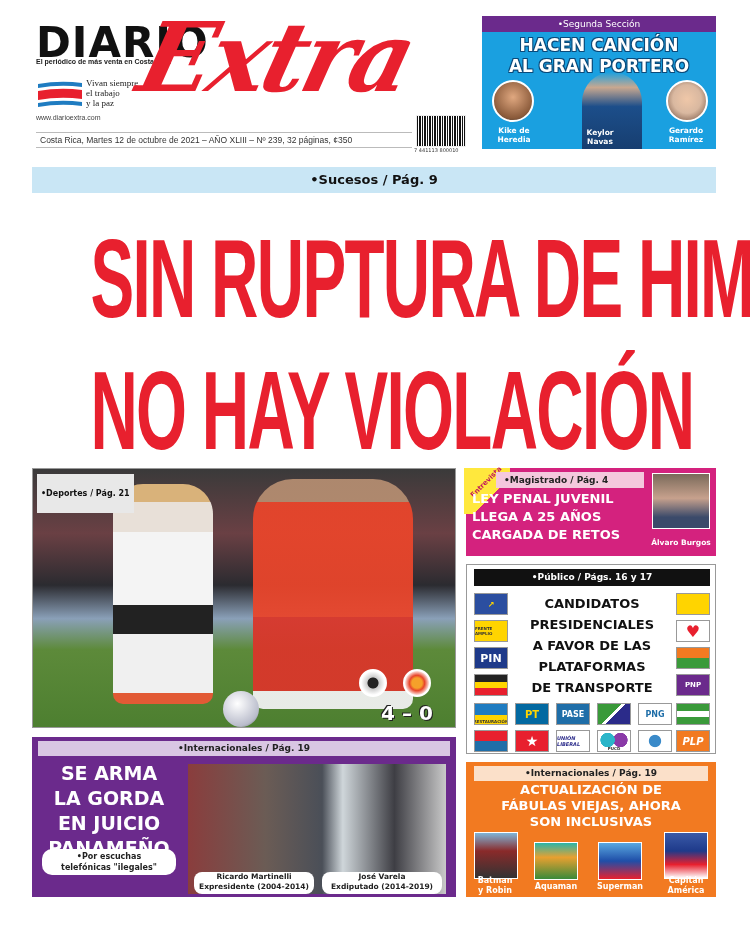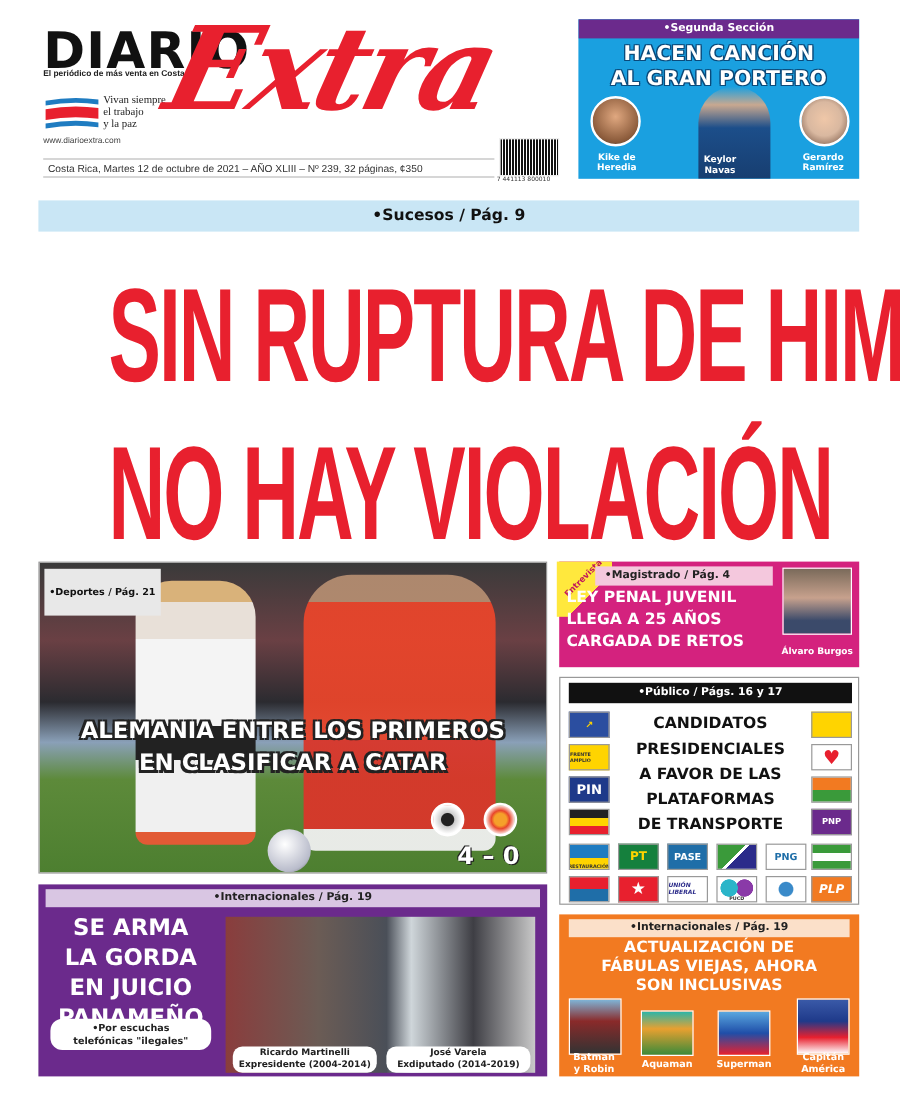--- a/index.html
+++ b/index.html
@@ -12,21 +12,21 @@
   .flag{left:36px;top:80px;width:48px;height:30px}
   .motto{left:86px;top:78px;font-family:"Liberation Serif",serif;font-size:9px;color:#222;line-height:10px}
   .web{left:36px;top:114px;font-size:7px;color:#444;font-family:"Liberation Sans",sans-serif}
   .extra{left:142px;top:10px;font-family:"DejaVu Serif",serif;font-style:italic;font-weight:900;font-size:96px;color:#e8202e;letter-spacing:-4px;transform:skewX(-14deg);line-height:1}
   .barcode{left:416px;top:115px;width:50px;height:32px;background:repeating-linear-gradient(90deg,#111 0 1px,#fff 1px 2px,#111 2px 4px,#fff 4px 5px);border:1px solid #eee}
   .barnum{left:414px;top:147px;font-size:5px;color:#333}
   .dateline{left:36px;top:132px;width:376px;border-top:1px solid #bbb;border-bottom:1px solid #bbb;padding:2px 4px;font-size:8.5px;color:#333;font-family:"Liberation Sans",sans-serif;white-space:nowrap}
 
   
   .seg{left:482px;top:16px;width:234px;height:133px;background:#1aa0e0;overflow:hidden}
-  .seg .hdr{height:16px;background:#6b2a8c;color:#fff;font-size:9px;font-weight:bold;text-align:center;line-height:16px}
+  .seg .hdr{height:16px;background:#6b2a8c;color:#fff;font-size:9px;font-weight:normal;text-align:center;line-height:16px}
   .seg .title{color:#fff;font-weight:900;font-size:17px;text-align:center;line-height:21px;margin-top:3px;text-shadow:1px 1px 0 #0b4a7a,-1px -1px 0 #0b4a7a,1px -1px 0 #0b4a7a,-1px 1px 0 #0b4a7a}
   .seg .face{position:absolute;width:42px;height:42px;border-radius:50%;border:2px solid #fff}
   .seg .cap{position:absolute;color:#fff;font-weight:bold;font-size:7.5px;text-align:center;line-height:9px;width:60px}
   .keylor{position:absolute;left:100px;top:56px;width:60px;height:77px}
 
   
   .sucesos{left:32px;top:167px;width:684px;height:26px;background:#c9e6f5;text-align:center;font-weight:bold;font-size:13px;line-height:26px;color:#111}
   .headline{left:36px;top:198px;width:680px;font-family:"Liberation Sans",sans-serif;font-weight:900;color:#e8202e;text-align:center;font-size:78px;line-height:114px;letter-spacing:-2px;transform:scaleX(0.84) scaleY(1.42);transform-origin:top center;white-space:nowrap}
 
   
@@ -119,24 +119,20 @@
 </div>
 <div class="abs headline" style="top:330px">
   <div style="height:114px">NO HAY VIOLACIÓN</div>
 </div>
 
 <div class="abs dep">
   <div class="p1" style="background:linear-gradient(180deg,#d9b27a 0 8%,#e8e0d8 8% 22%,#f4f4f4 22% 55%,#222 55% 68%,#f0f0f0 68% 95%,#e25a35 95%);border-radius:30px 30px 10px 10px"></div>
   <div class="p2" style="background:linear-gradient(180deg,#b38c70 0 10%,#e8452b 10% 60%,#d9362a 60% 92%,#f0f0f0 92%);border-radius:40px 40px 10px 10px;opacity:.95"></div>
   <div class="ball"></div>
   <div class="tag">•Deportes / Pág. 21</div>
-  <div class="title">
-    <div>ALEMANIA ENTRE LOS PRIMEROS</div>
-    <div>EN CLASIFICAR A CATAR</div>
-  </div>
   <div class="crest" style="left:326px;background:radial-gradient(circle,#222 30%,#ccc 35%,#fff 70%)"></div>
   <div class="crest" style="left:370px;background:radial-gradient(circle,#f5a02a 30%,#e8452b 45%,#fff 75%)"></div>
   <div class="score">
     <span>4</span> <span>–</span> <span>0</span>
   </div>
 </div>
 
 <div class="abs mag">
   <div class="ribbon">
       <span>Entrevista</span>
@@ -165,21 +161,21 @@
   <div class="logo" style="left:7px;top:55px;background:#ffd400;color:#333;font-size:4px">FRENTE AMPLIO</div>
   <div class="logo" style="left:7px;top:82px;background:#1e3a8a;font-size:11px">PIN</div>
   <div class="logo" style="left:7px;top:109px;background:linear-gradient(180deg,#222 0 33%,#ffd400 33% 66%,#e8202e 66%)"></div>
 
   <div class="logo" style="left:209px;top:28px;background:#ffd400"></div>
   <div class="logo" style="left:209px;top:55px;background:#fff;color:#e8202e;font-size:16px">♥</div>
   <div class="logo" style="left:209px;top:82px;background:linear-gradient(180deg,#f27a21 0 50%,#3a9a3a 50%)"></div>
   <div class="logo" style="left:209px;top:109px;background:#6b2a8c;font-size:7px">PNP</div>
 
   <div class="logo" style="left:7px;top:138px;background:linear-gradient(180deg,#1f7cc1 0 55%,#ffd400 55%);color:#333;font-size:4px;align-items:flex-end">RESTAURACIÓN</div>
-  <div class="logo" style="left:48px;top:138px;background:#15803d;color:#ffd400;font-size:10px">PT</div>
+  <div class="logo" style="left:48px;top:138px;background:#0369a1;color:#ffd400;font-size:10px">PT</div>
   <div class="logo" style="left:89px;top:138px;background:#1f6ea8;font-size:8px">PASE</div>
   <div class="logo" style="left:130px;top:138px;background:linear-gradient(135deg,#3a9a3a 0 45%,#fff 45% 52%,#2b2b8a 52%)"></div>
   <div class="logo" style="left:171px;top:138px;background:#fff;color:#1f6ea8;font-size:8px">PNG</div>
   <div class="logo" style="left:209px;top:138px;background:linear-gradient(180deg,#3a9a3a 0 33%,#fff 33% 66%,#3a9a3a 66%)"></div>
 
   <div class="logo" style="left:7px;top:165px;background:linear-gradient(180deg,#e8202e 0 50%,#1f6ea8 50%)"></div>
   <div class="logo" style="left:48px;top:165px;background:#e8202e;font-size:14px">★</div>
   <div class="logo" style="left:89px;top:165px;background:#fff;color:#2b2b8a;font-size:5px;font-style:italic">UNIÓN LIBERAL</div>
   <div class="logo" style="left:130px;top:165px;background:radial-gradient(circle at 30% 45%,#2bb5c9 28%,transparent 30%),radial-gradient(circle at 70% 45%,#8a3aa8 28%,transparent 30%),#fff;color:#333;font-size:4px;align-items:flex-end">PUCD</div>
   <div class="logo" style="left:171px;top:165px;background:radial-gradient(circle,#3a8ac9 30%,#fff 35%)"></div>

